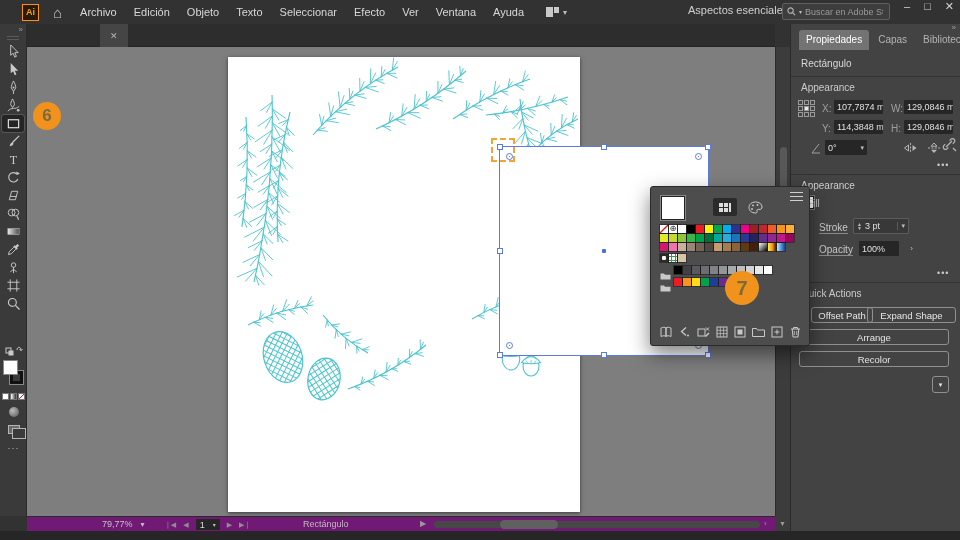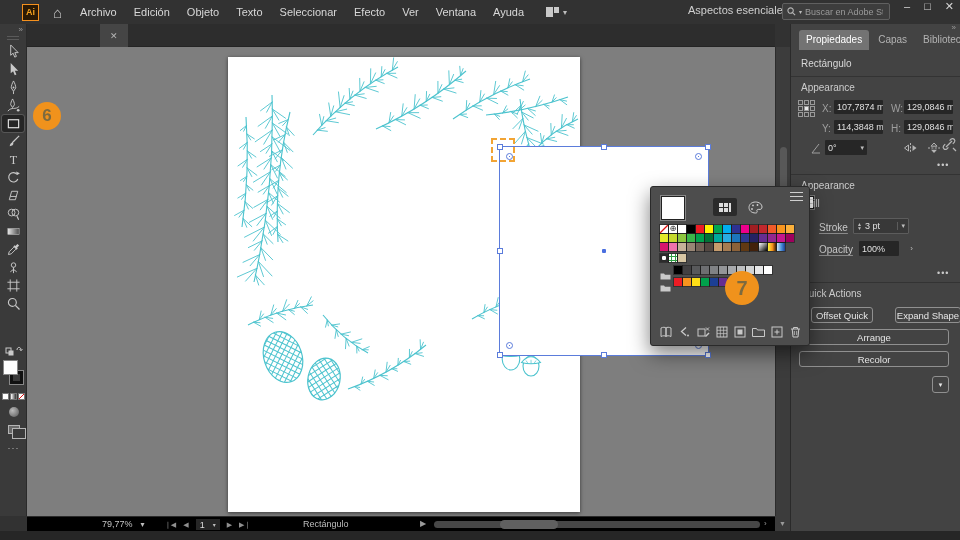--- a/index.html
+++ b/index.html
@@ -70,21 +70,21 @@
   #center-pt { position:absolute; width:4px; height:4px; background:#4a6fe0; border-radius:1px; }
   #dash-box { position:absolute; left:263px; top:81px; width:24px; height:24px; border:2px dashed #f2a434; }
 
   
   #vscroll { left:775px; top:47px; width:15px; height:469px; background:#3c3c3c; border-left:1px solid #2c2c2c; }
   #vscroll .thumb { position:absolute; left:4px; top:100px; width:7px; height:190px; background:#585858; border-radius:4px; }
   #vscroll-arrow { left:775px; top:516px; width:15px; height:15px; background:#3c3c3c; color:#9a9a9a; font-size:7px;
                    display:flex; align-items:center; justify-content:center; }
 
   
-  #statusbar { left:27px; top:516px; width:748px; height:15px; background:#000000; border-top:1px solid #2a2a2a;
+  #statusbar { left:27px; top:516px; width:748px; height:15px; background:#701a75; border-top:1px solid #2a2a2a;
                font-size:9px; color:#c3c3c3; }
   #statusbar .zoomctl { position:absolute; left:75px; top:2px; display:flex; gap:8px; align-items:center; }
   #abnav { position:absolute; left:138px; top:2px; display:flex; gap:7px; align-items:center; color:#8f8f8f; font-size:7px; }
   #ab-field { background:#262626; padding:0 4px; height:11px; display:flex; align-items:center; gap:8px; color:#ddd; font-size:9px; }
   #status-text { position:absolute; left:276px; top:2px; color:#bdbdbd; }
   #status-play { position:absolute; left:393px; top:2px; color:#9a9a9a; font-size:8px; }
   #hscroll { position:absolute; left:407px; top:4px; width:326px; height:7px; background:#474747; border-radius:4px; }
   #hscroll .thumb { position:absolute; left:66px; top:-1px; width:58px; height:9px; background:#606060; border-radius:5px; }
   #hscroll-arrow { position:absolute; left:737px; top:2px; color:#9a9a9a; font-size:8px; }
   #bottom-strip { left:0; top:531px; width:960px; height:9px; background:#262626; }
@@ -897,22 +897,22 @@
     <span style="flex:1;">3 pt</span>
     <span class="chev" style="font-size:7px;border-left:1px solid #5c5c5c;padding-left:3px;">▾</span>
   </div>
   <div class="f-label linklbl" style="left:28px;top:220px;color:#c9c9c9;">Opacity</div>
   <div class="field" style="left:68px;top:217px;width:40px;height:15px;">100%</div>
   <div class="abs" style="left:114px;top:217px;width:13px;height:15px;color:#bdbdbd;font-size:8px;display:flex;align-items:center;justify-content:center;">›</div>
   <div class="dots" style="left:146px;top:244px;">•••</div>
   <div class="divider" style="top:258px;"></div>
 
   <div class="sec-h" style="left:10px;top:264px;">Quick Actions</div>
-  <button class="qbtn" style="left:20px;top:283px;width:62px;height:16px;">Offset Quick</button>
-  <button class="qbtn" style="left:104px;top:283px;width:66px;height:16px;text-align:center;">Expand Shape</button>
+  <button class="qbtn" style="left:20px;top:283px;width:62px;height:16px;">Offset Path</button>
+  <button class="qbtn" style="left:76px;top:283px;width:89px;height:16px;text-align:center;">Expand Shape</button>
   <button class="qbtn" style="left:8px;top:305px;width:150px;height:16px;">Arrange</button>
   <button class="qbtn" style="left:8px;top:327px;width:150px;height:16px;">Recolor</button>
   <button class="qbtn" style="left:141px;top:352px;width:17px;height:17px;font-size:7px;">▾</button>
 </div>
 
 <div id="swpanel" class="abs">
   <div id="sw-fill-preview"></div>
   <div id="sw-toggles">
     <div class="sw-tgl on">
       <svg width="14" height="11" viewBox="0 0 14 11">

